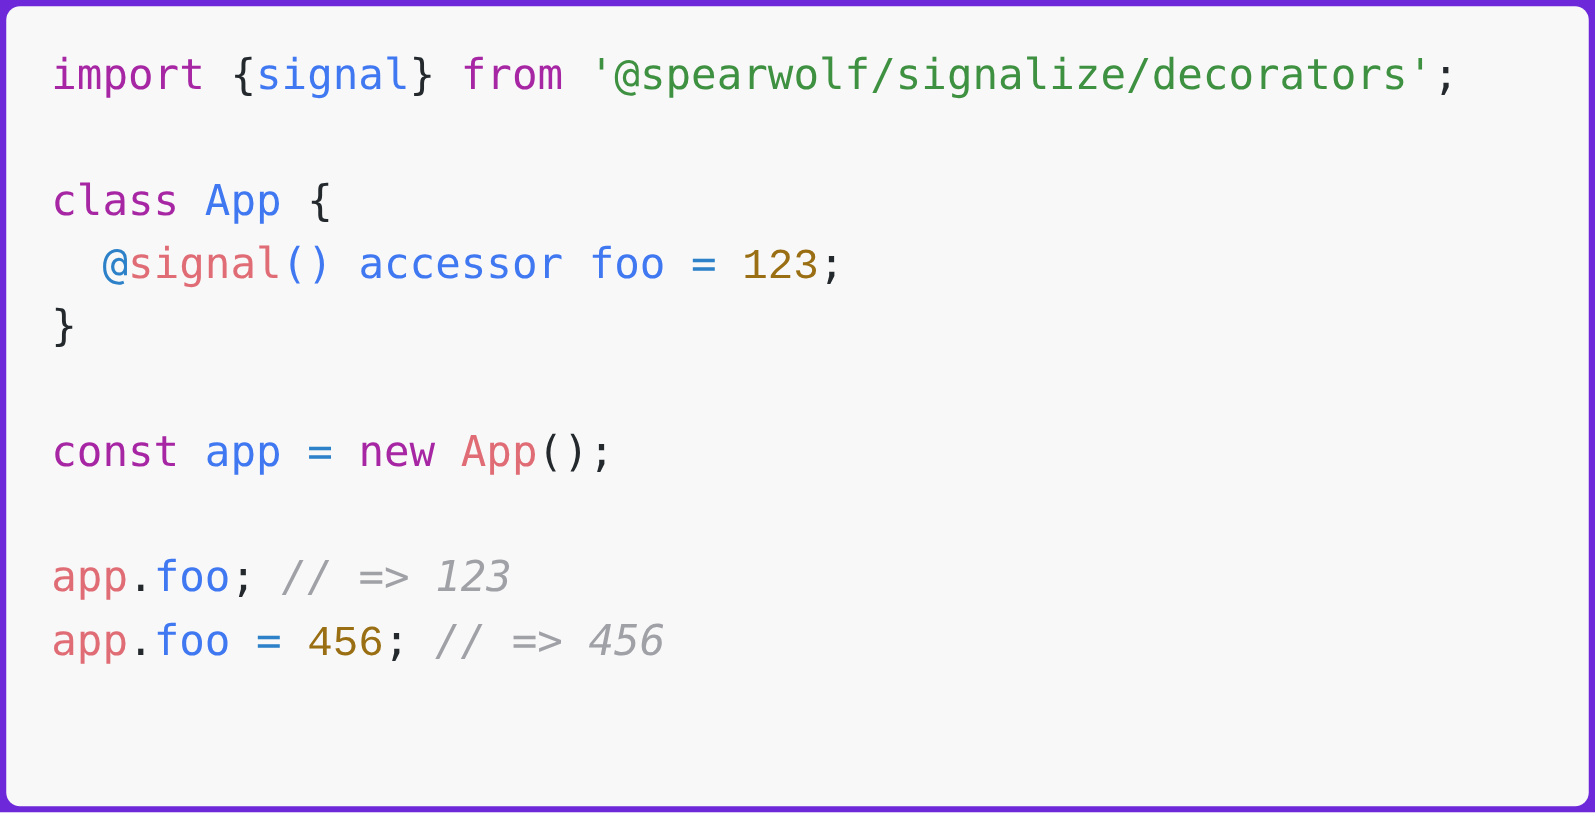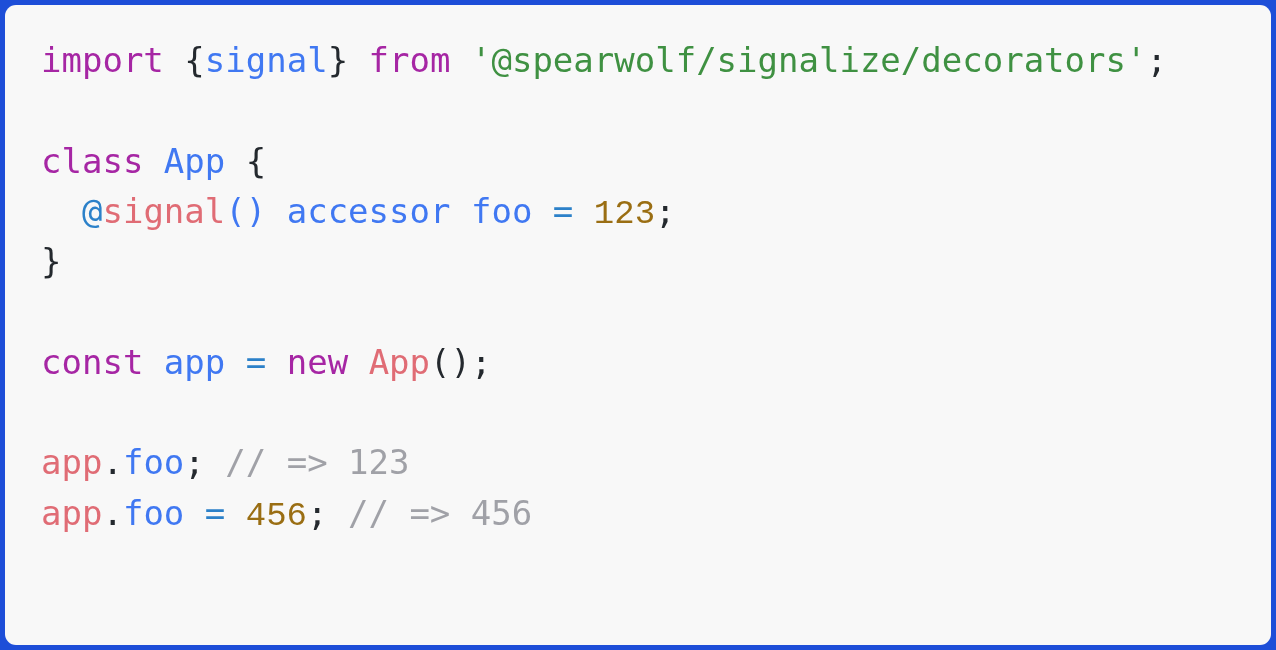--- a/index.html
+++ b/index.html
@@ -13,21 +13,21 @@
     background: #ffffff;
     font-family: "DejaVu Sans Mono", monospace;
     overflow: hidden;
   }
 
   .code-frame {
     box-sizing: border-box;
     width: 1276px;
     height: 650px;
     padding: 5px;
-    background: #1d4ed8;
+    background: #6d28d9;
   }
 
   .code-panel {
     box-sizing: border-box;
     width: 100%;
     height: 100%;
     background: #f8f8f8;
     border-radius: 11px;
     padding: 30px 0 0 36px;
     overflow: hidden;
@@ -54,21 +54,21 @@
   
   .tok-keyword     { color: #a626a4; }
   .tok-variable    { color: #4078f2; }
   .tok-punct       { color: #24292e; }
   .tok-string      { color: #3f9142; }
   .tok-class       { color: #e06c75; }
   .tok-decorator   { color: #e06c75; }
   .tok-at          { color: #2c81c9; }
   .tok-number      { color: #9a6e13; font-family: Liberation Mono, monospace; }
   .tok-operator    { color: #2c81c9; }
-  .tok-comment     { color: #a0a1a7; }
+  .tok-comment     { color: #a0a1a7; font-style: italic; }
 </style>
 </head>
 <body>
 
 <div class="code-frame">
   <div class="code-panel">
     <pre class="code-block"><code id="code-content"><span class="line"><span class="tok-keyword">import</span><span> </span><span class="tok-punct">{</span><span class="tok-variable">signal</span><span class="tok-punct">}</span><span> </span><span class="tok-keyword">from</span><span> </span><span class="tok-string">'@spearwolf/signalize/decorators'</span><span class="tok-punct">;</span></span><span class="line">​</span><span class="line"><span class="tok-keyword">class</span><span> </span><span class="tok-variable">App</span><span> </span><span class="tok-punct">{</span></span><span class="line"><span>  </span><span class="tok-at">@</span><span class="tok-decorator">signal</span><span class="tok-variable">()</span><span> </span><span class="tok-variable">accessor</span><span> </span><span class="tok-variable">foo</span><span> </span><span class="tok-operator">=</span><span> </span><span class="tok-number">123</span><span class="tok-punct">;</span></span><span class="line"><span class="tok-punct">}</span></span><span class="line">​</span><span class="line"><span class="tok-keyword">const</span><span> </span><span class="tok-variable">app</span><span> </span><span class="tok-operator">=</span><span> </span><span class="tok-keyword">new</span><span> </span><span class="tok-class">App</span><span class="tok-punct">();</span></span><span class="line">​</span><span class="line"><span class="tok-class">app</span><span class="tok-punct">.</span><span class="tok-variable">foo</span><span class="tok-punct">;</span><span> </span><span class="tok-comment">// =&gt; 123</span></span><span class="line"><span class="tok-class">app</span><span class="tok-punct">.</span><span class="tok-variable">foo</span><span> </span><span class="tok-operator">=</span><span> </span><span class="tok-number">456</span><span class="tok-punct">;</span><span> </span><span class="tok-comment">// =&gt; 456</span></span></code></pre>
   </div>
 </div>
 

